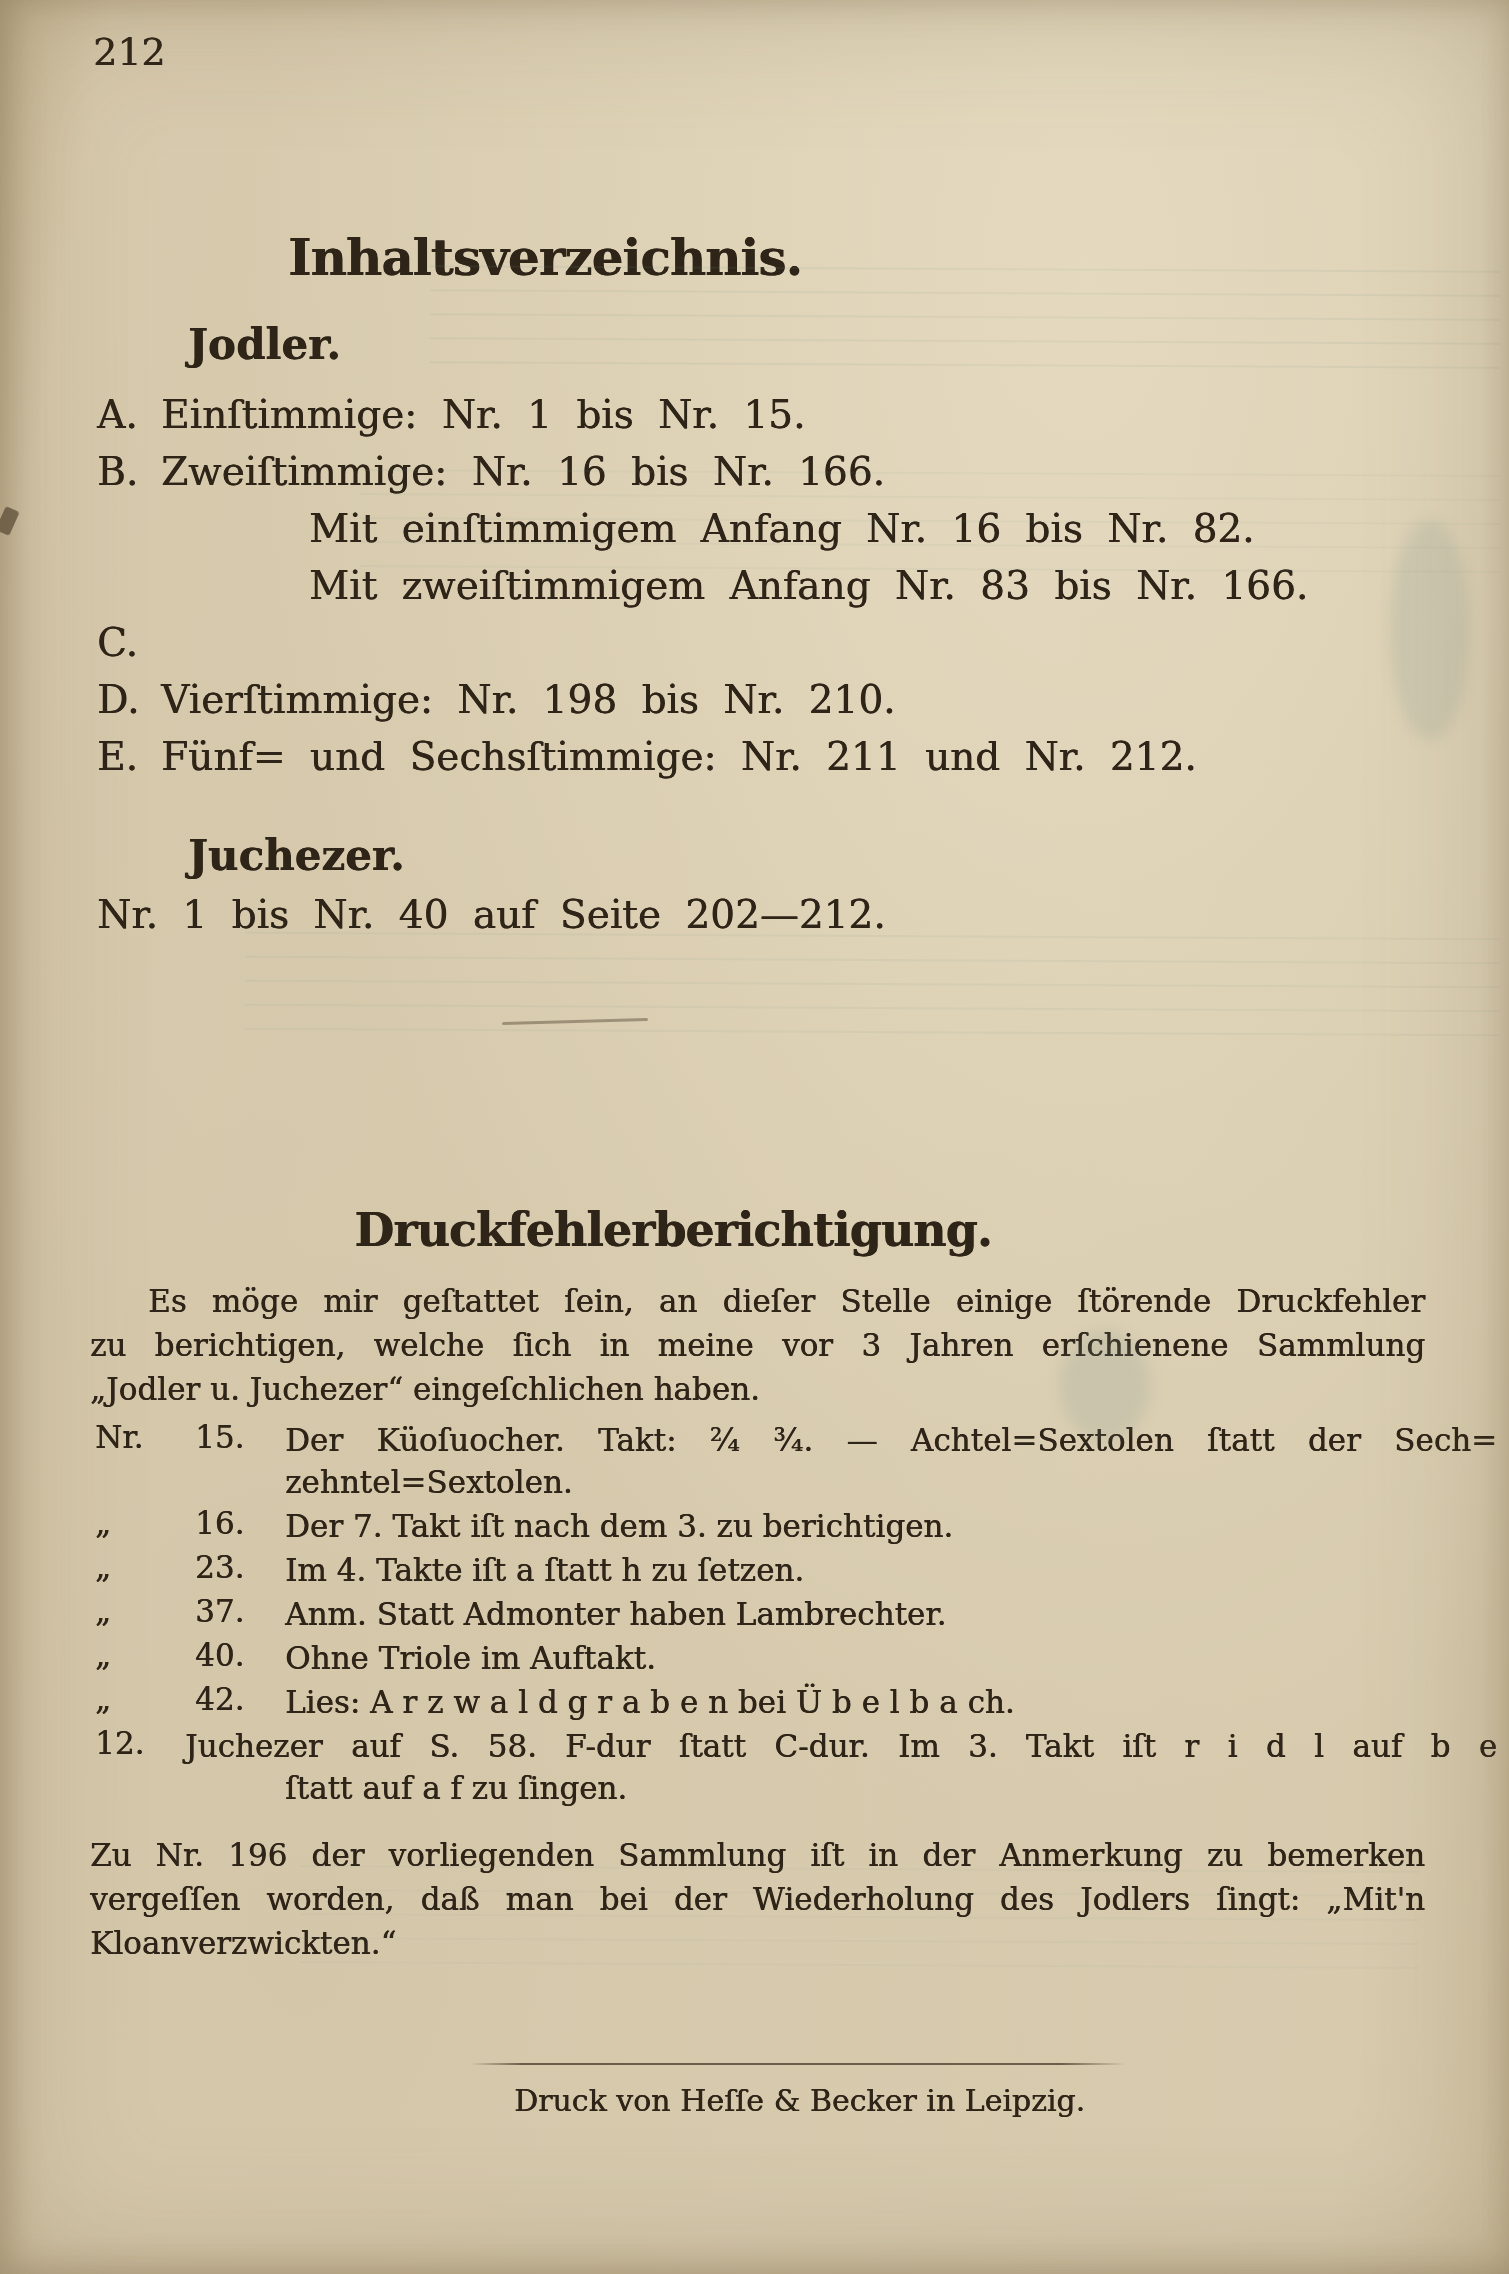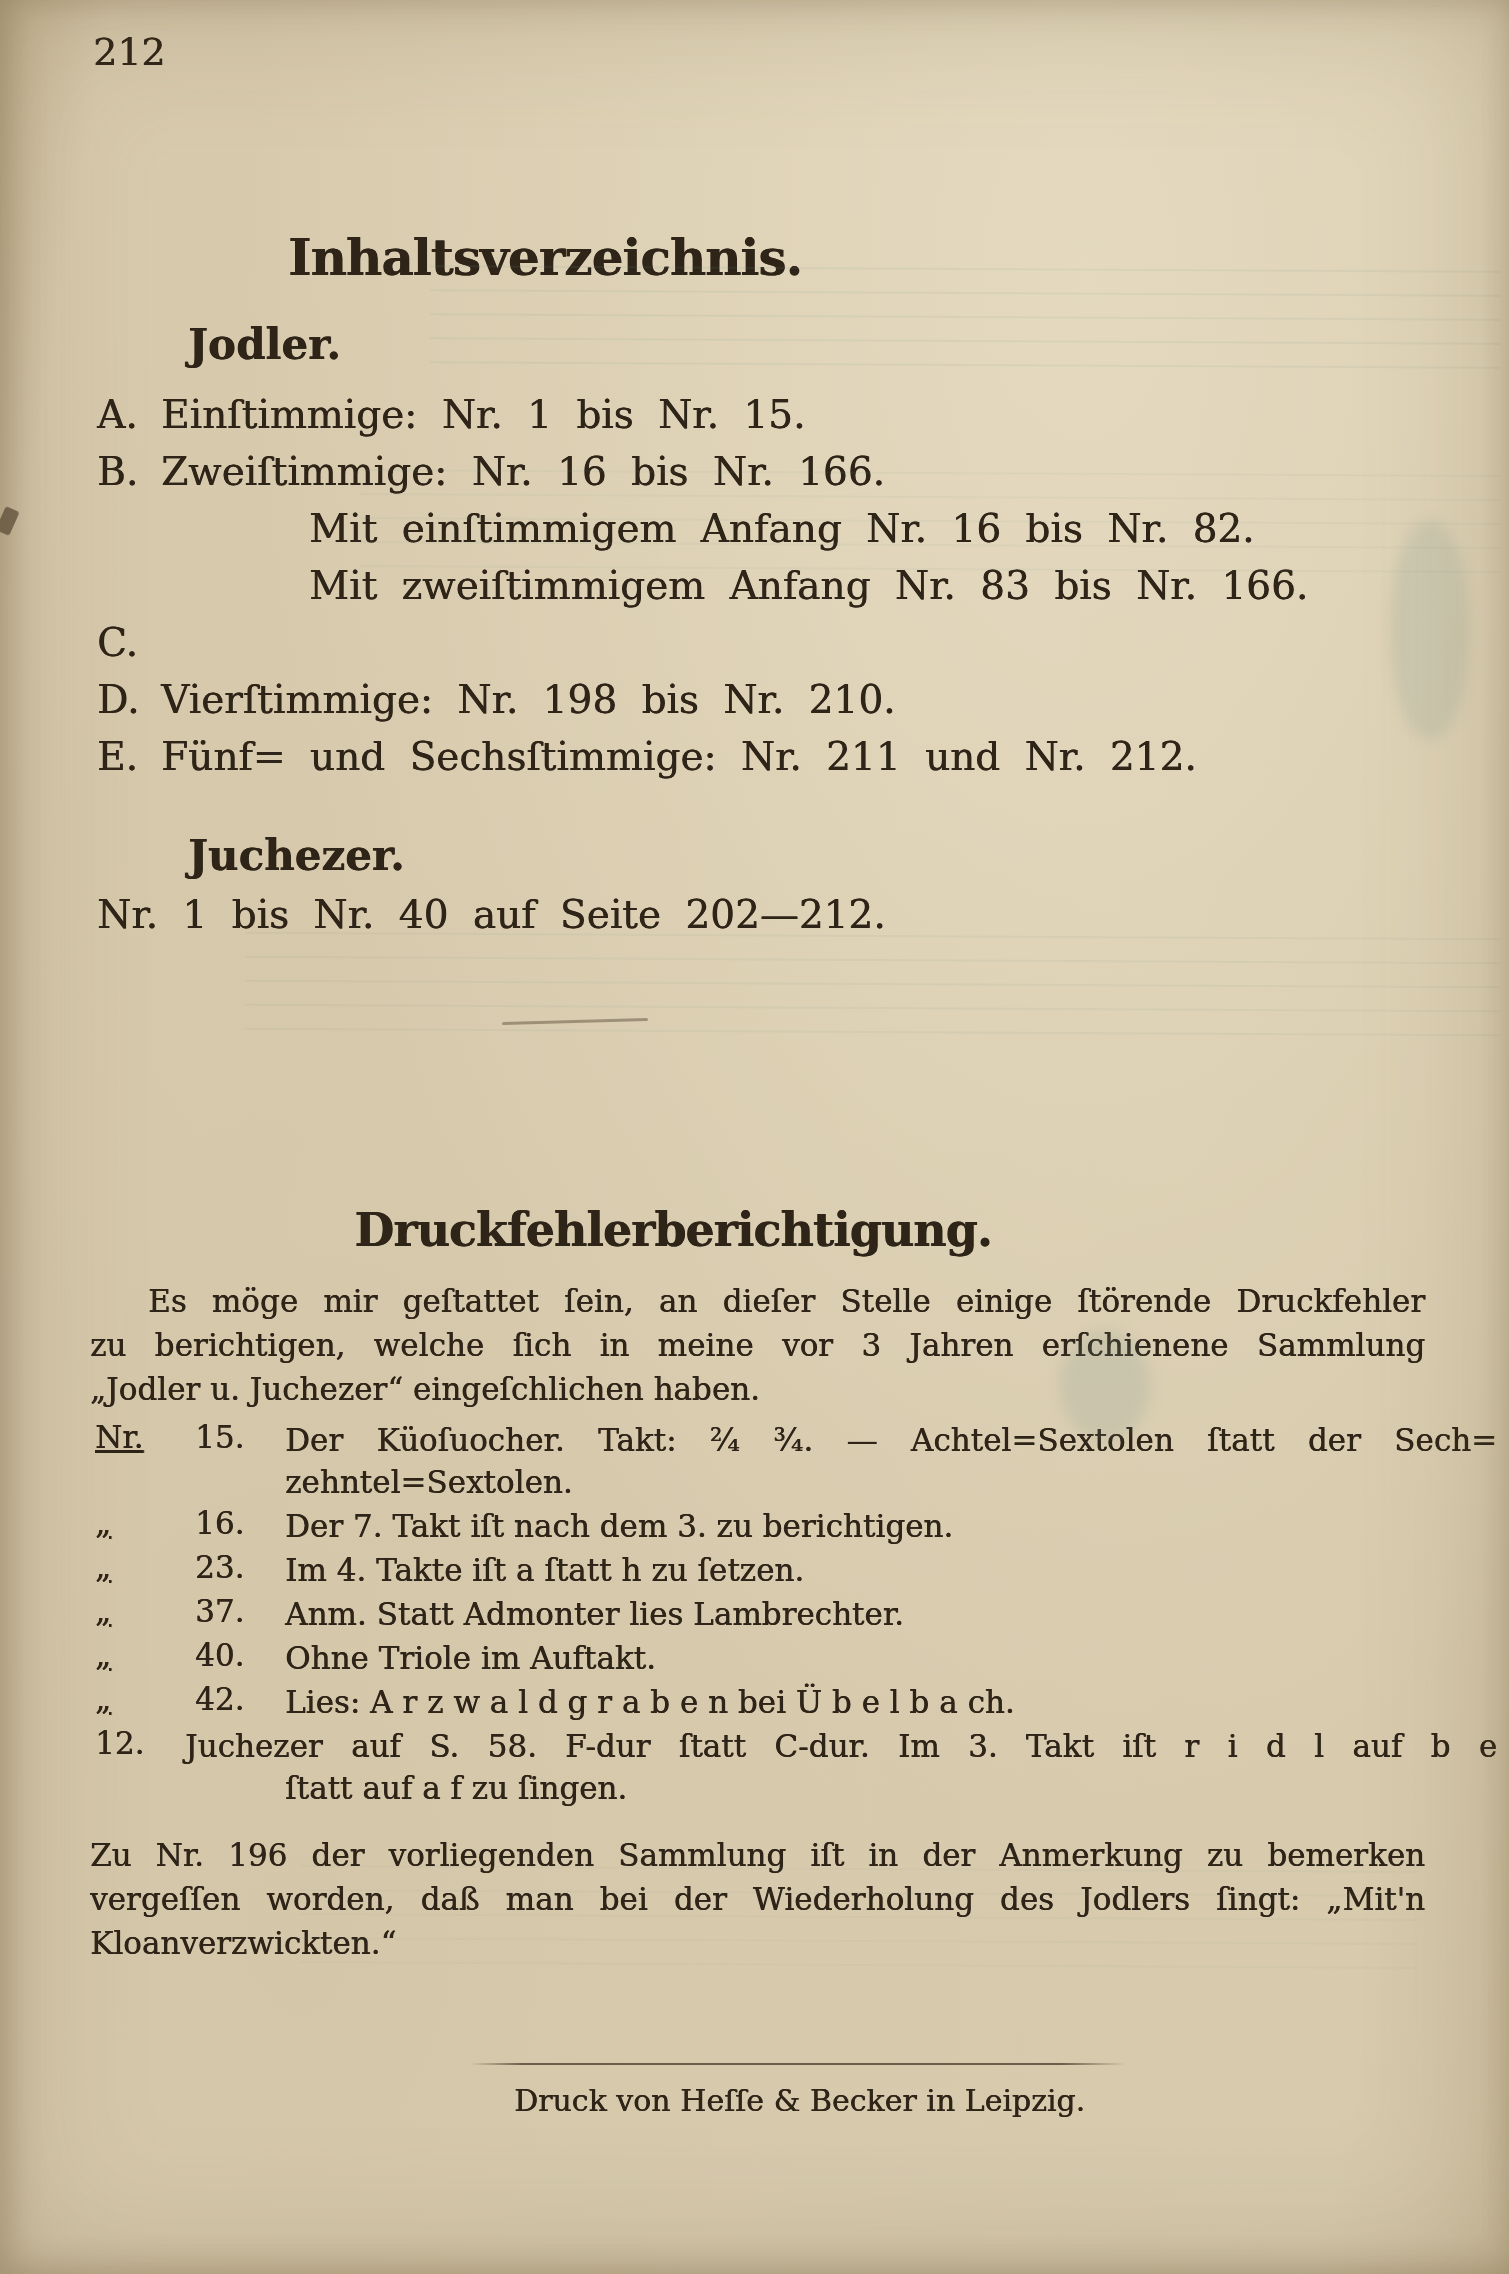--- a/index.html
+++ b/index.html
@@ -56,21 +56,21 @@
 
   .errata-title-wrap{width:1346px;margin-top:260px;text-align:center;}
   .errata-title{margin:0;font-size:46px;line-height:58px;font-weight:bold;letter-spacing:-1px;}
 
   .para{margin:20px 0 0 90px;width:1335px;font-size:31px;line-height:44px;}
   .para .jline{text-align:justify;text-align-last:justify;}
   .para .indent{text-indent:58px;}
 
   .errata-list{margin:8px 0 0 95px;font-size:31px;}
   .err-row{display:flex;margin-bottom:2px;}
-  .err-prefix{width:100px;flex:none;text-decoration:underline;}
+  .err-prefix{width:100px;flex:none;}
   .err-num{width:90px;flex:none;}
   .err-row.twelve .err-num{width:90px;}
   .err-text{flex:1;min-width:0;}
   .err-line{line-height:42px;}
   .err-text .jline{text-align:justify;text-align-last:justify;padding-right:12px;}
   .err-row.twelve .cont{padding-left:100px;}
 
   .closing{margin-top:24px;}
 
   .rule{margin:98px 0 0 470px;width:656px;height:2px;
@@ -167,21 +167,21 @@
       <span class="err-num ink">23.</span>
       <div class="err-text">
         <div class="err-line ink">Im 4. Takte iſt a ſtatt h zu ſetzen.</div>
       </div>
     </div>
 
     <div class="err-row">
       <span class="err-prefix ink">„</span>
       <span class="err-num ink">37.</span>
       <div class="err-text">
-        <div class="err-line ink">Anm.  Statt Admonter lies Lambrechter.</div>
+        <div class="err-line ink">Anm.  Statt Admonter haben Lambrechter.</div>
       </div>
     </div>
 
     <div class="err-row">
       <span class="err-prefix ink">„</span>
       <span class="err-num ink">40.</span>
       <div class="err-text">
         <div class="err-line ink">Ohne Triole im Auftakt.</div>
       </div>
     </div>

